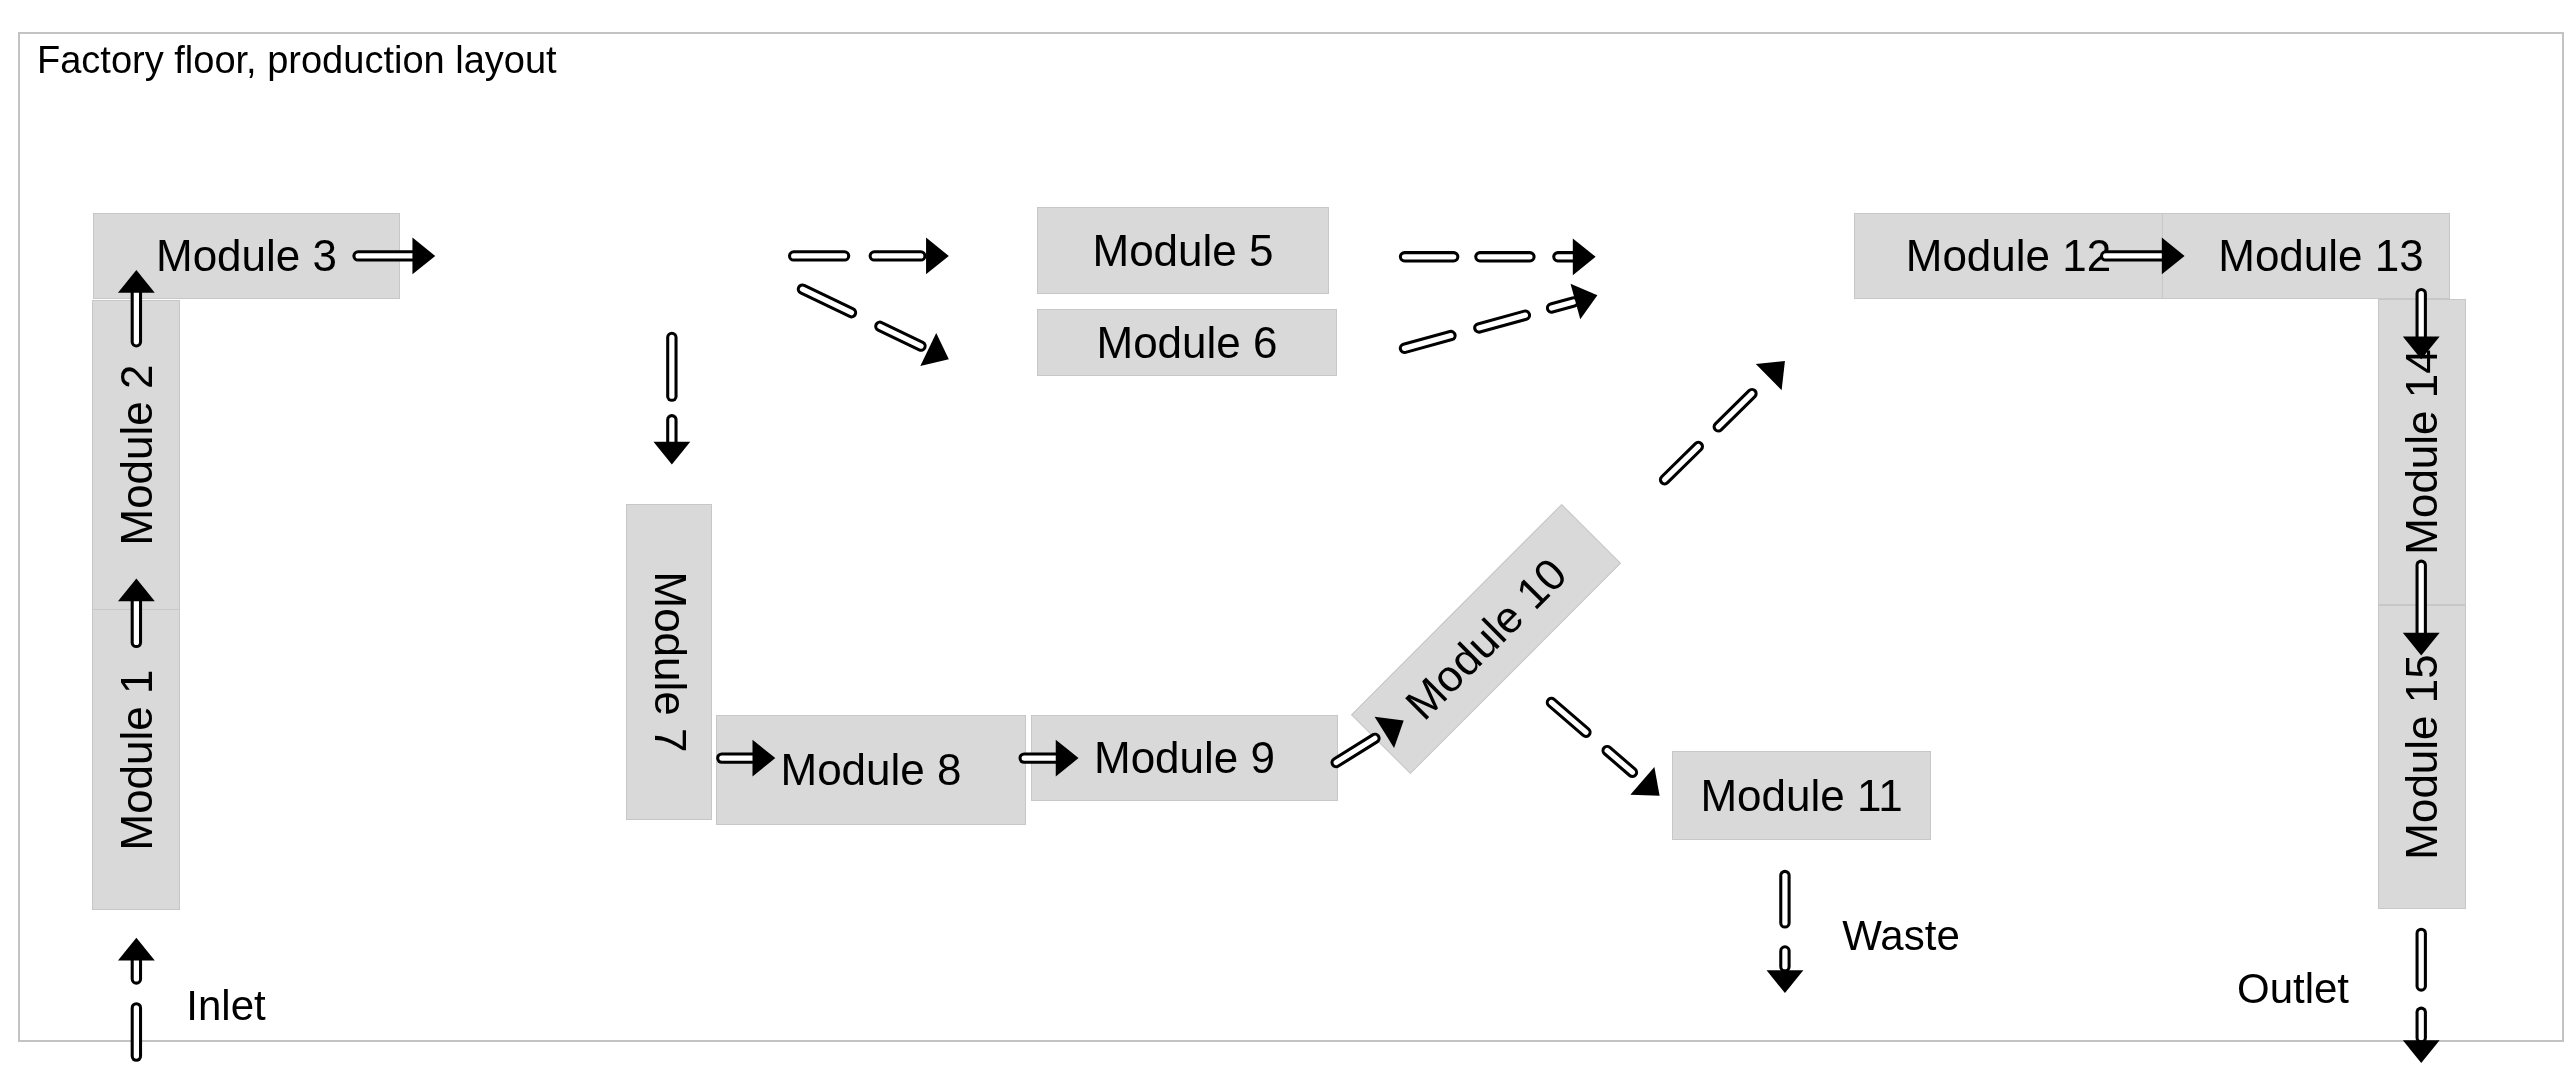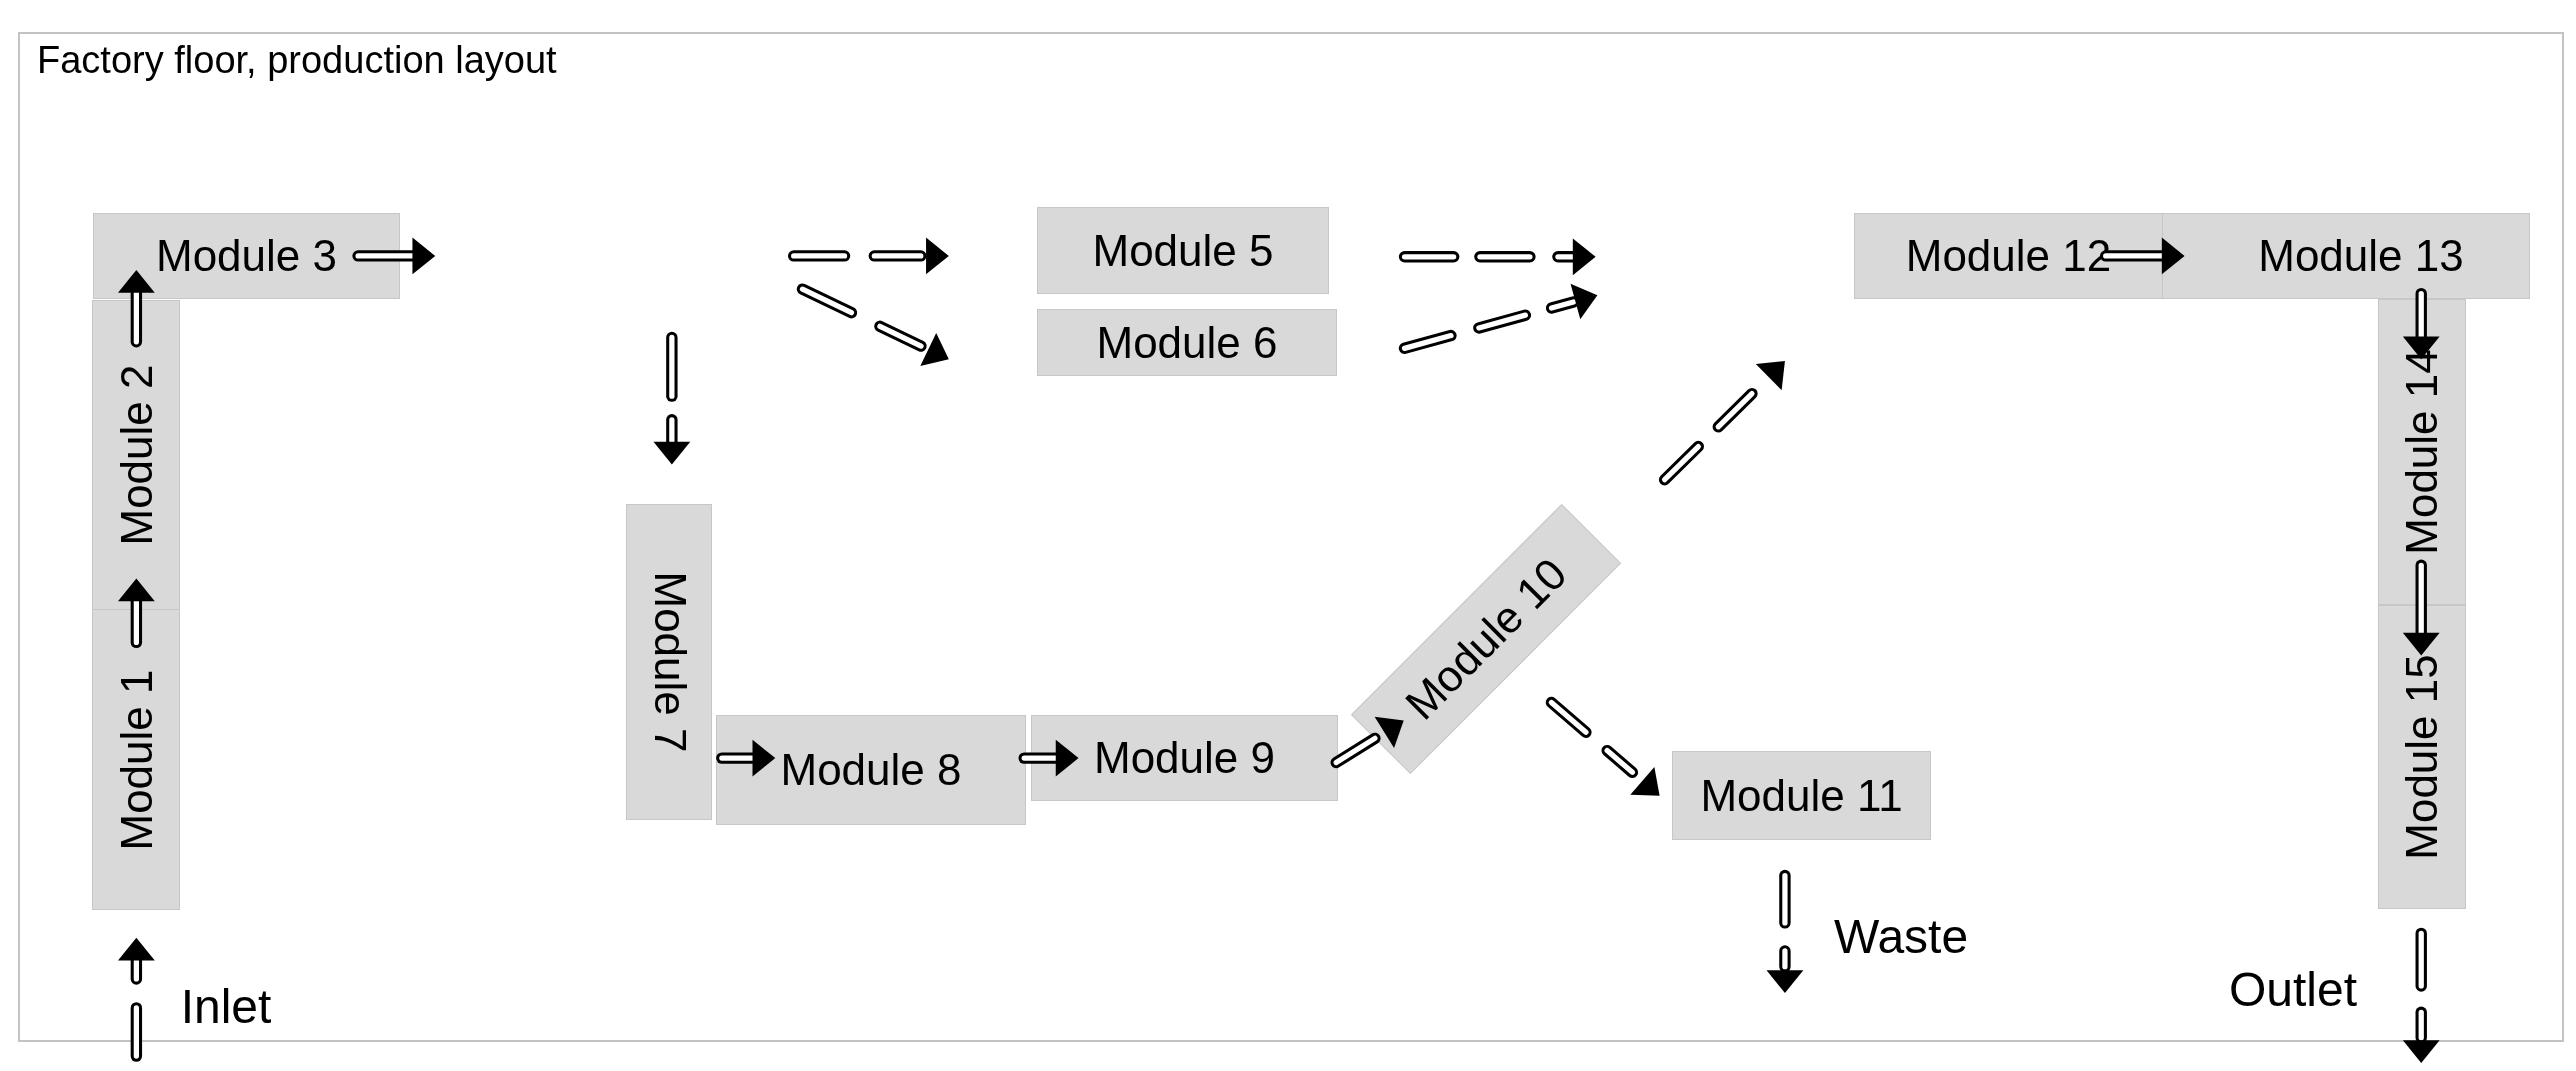--- a/index.html
+++ b/index.html
@@ -35,21 +35,21 @@
     justify-content:center;
     font-size:44px;
     line-height:1;
   }
   .module .label{white-space:nowrap;}
   .module.ccw .label{transform:rotate(-90deg);}
   .module.cw  .label{transform:rotate(90deg);}
   .module.diag{transform:rotate(-45deg);transform-origin:50% 50%;}
   .flowlabel{
     position:absolute;
-    font-size:48px;
+    font-size:42px;
     white-space:nowrap;
     transform:translate(-50%,-50%);
   }
   svg.arrows{
     position:absolute;
     left:0;top:0;width:2576px;height:1071px;
     pointer-events:none;
   }
   .shaft-outer{stroke:#000;stroke-width:13;stroke-linecap:round;fill:none;}
   .shaft-inner{stroke:#fff;stroke-width:6;stroke-linecap:round;fill:none;}
@@ -90,21 +90,21 @@
   </div>
   <div class="module diag" style="left:1337px;top:597px;width:298px;height:84px;">
     <span class="label">Module 10</span>
   </div>
   <div class="module" style="left:1672px;top:751px;width:259px;height:89px;">
     <span class="label">Module 11</span>
   </div>
   <div class="module" style="left:1854px;top:213px;width:309px;height:86px;">
     <span class="label">Module 12</span>
   </div>
-  <div class="module" style="left:2162px;top:213px;width:368px;height:86px;padding-left:30px;">
+  <div class="module" style="left:2162px;top:213px;width:288px;height:86px;padding-left:30px;">
     <span class="label">Module 13</span>
   </div>
   <div class="module ccw" style="left:2378px;top:299px;width:88px;height:306px;">
     <span class="label">Module 14</span>
   </div>
   <div class="module ccw" style="left:2378px;top:605px;width:88px;height:304px;">
     <span class="label">Module 15</span>
   </div>
 
   <div class="flowlabel" style="left:226px;top:1006px;">Inlet</div>

